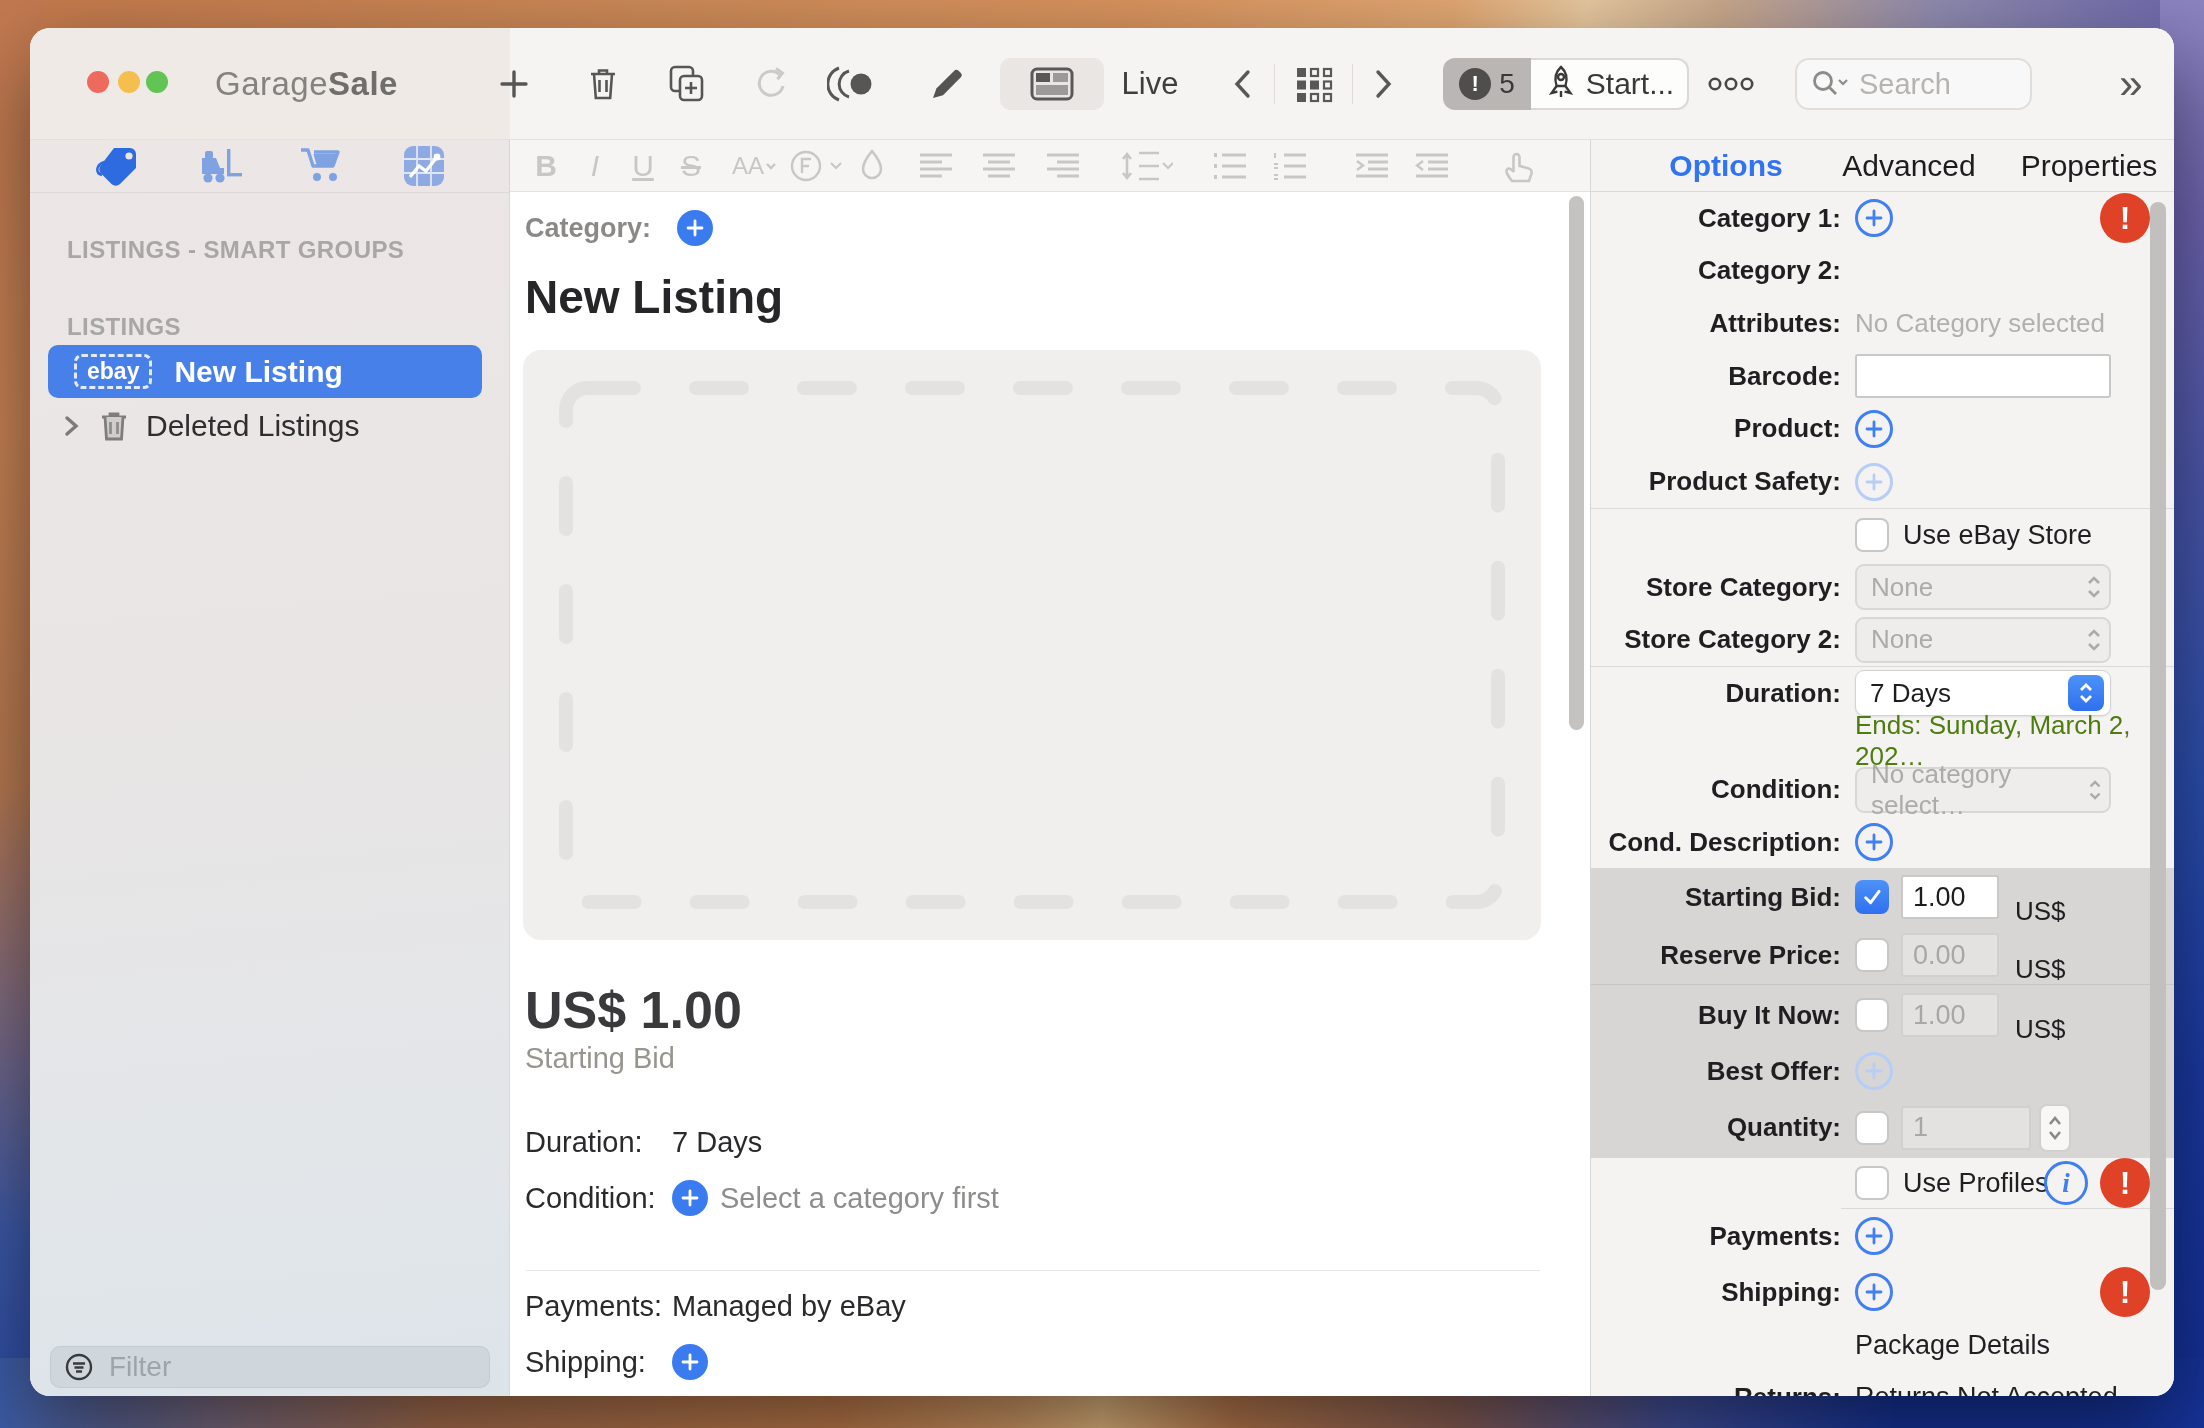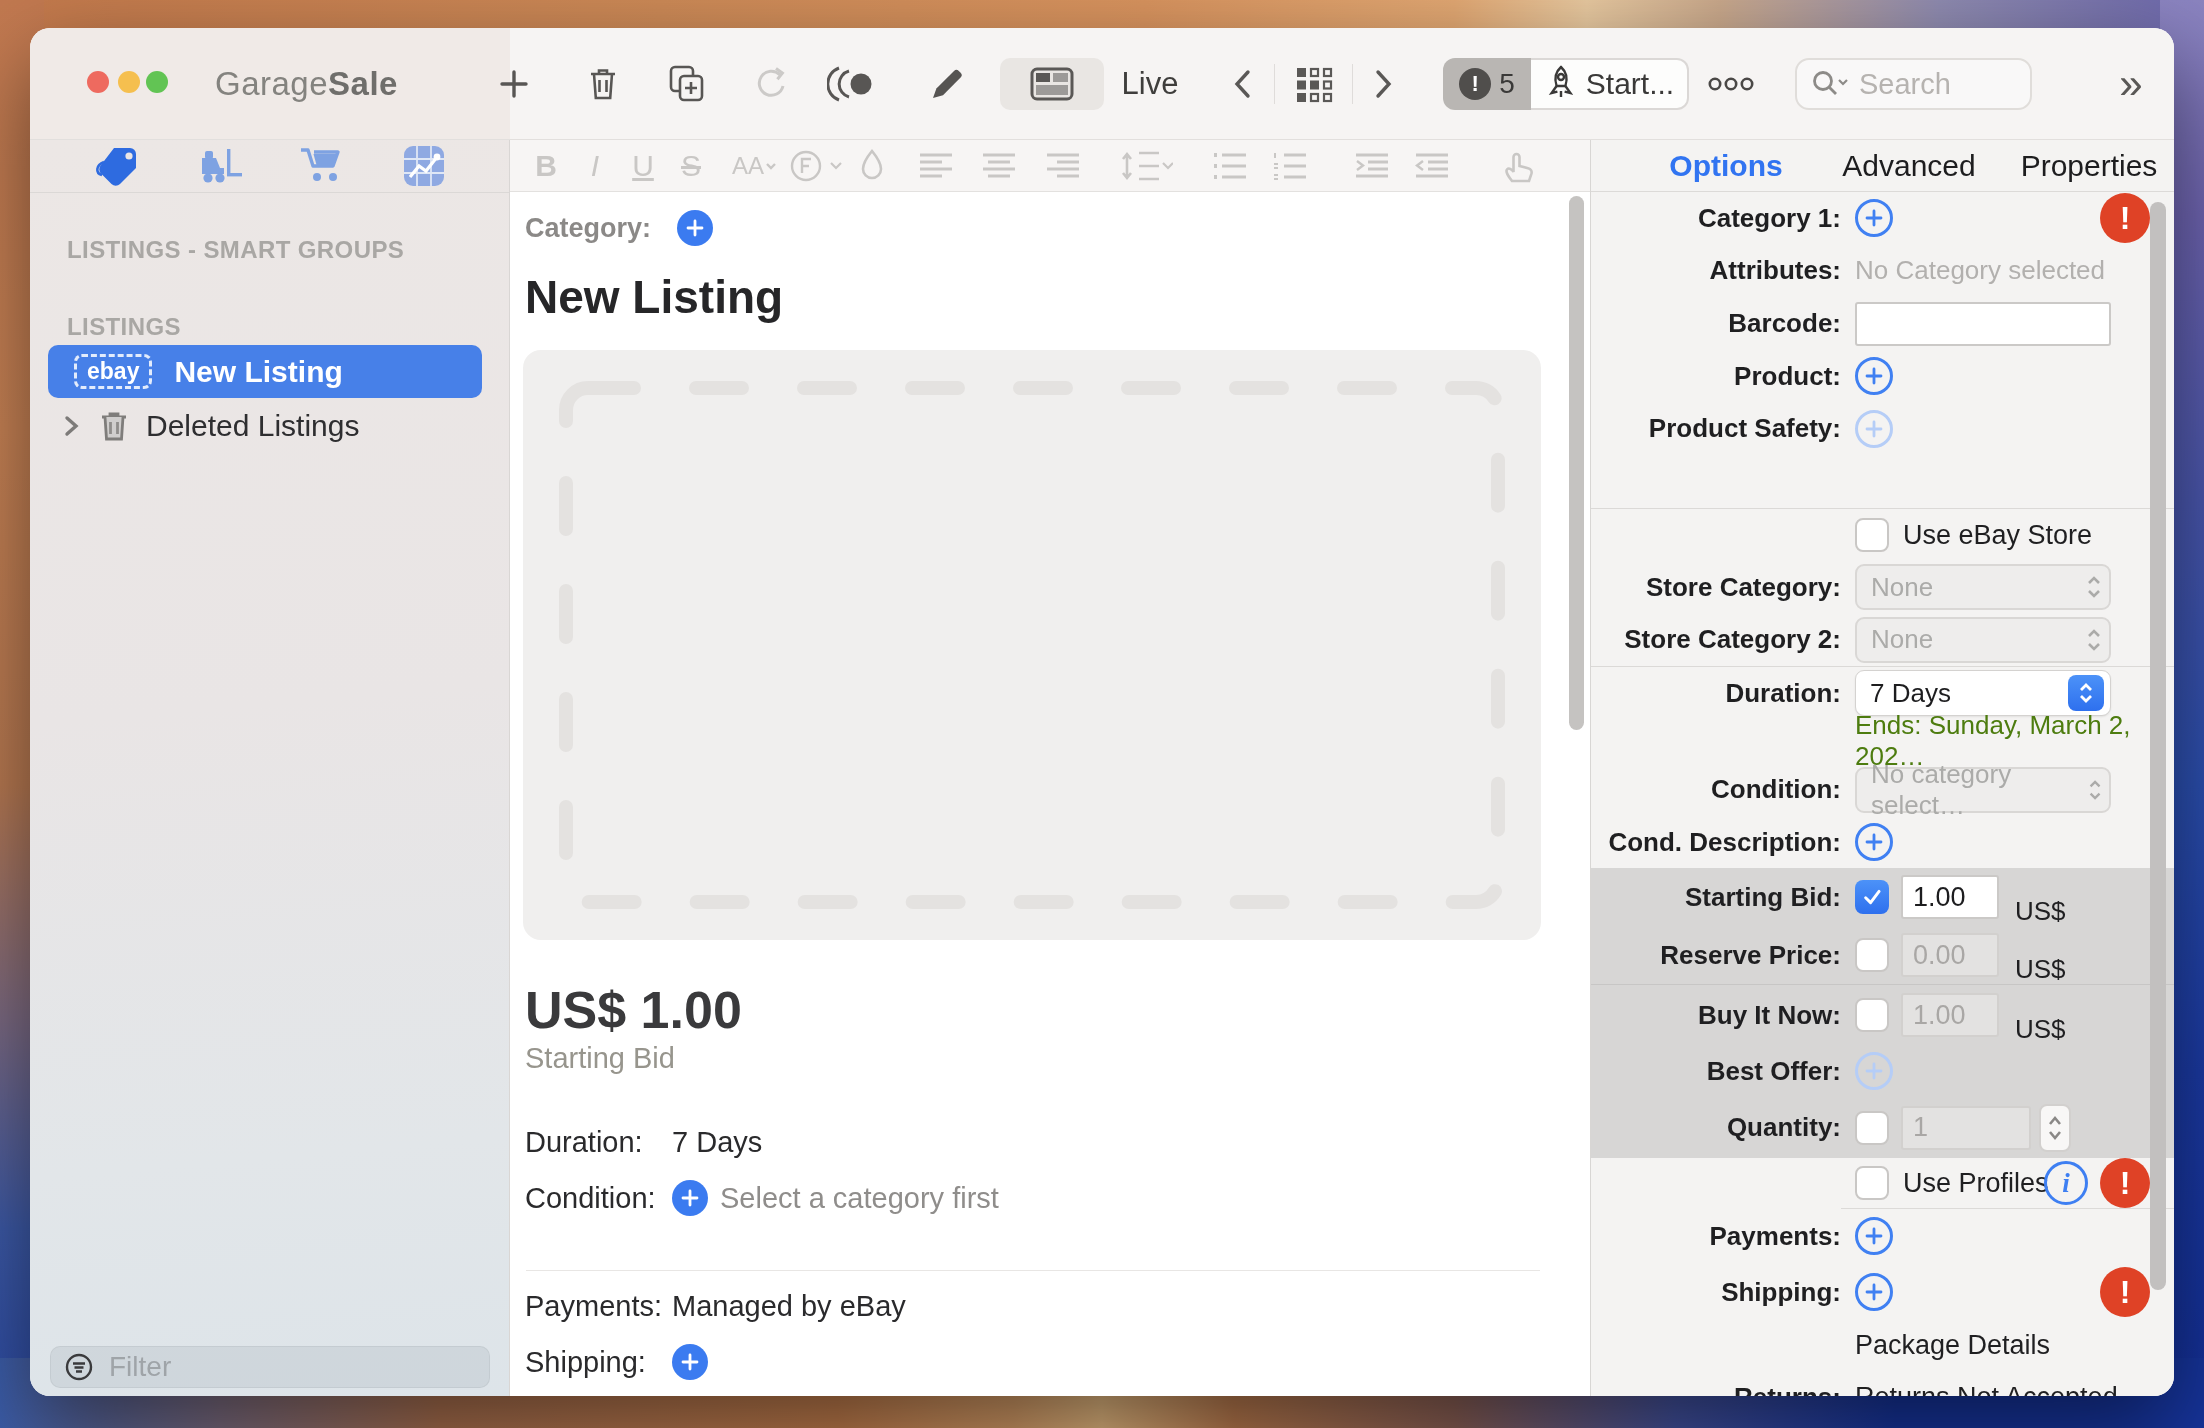--- a/index.html
+++ b/index.html
@@ -458,20 +458,23 @@
         <div class="prow">
           <span class="plabel">Category 1:</span>
           <span class="plusO">
             <svg width="20" height="20" viewBox="0 0 20 20">
                 <path d="M10 3v14M3 10h14" stroke="#4080f2" stroke-width="2.8" stroke-linecap="round"></path>
               </svg>
           </span>
           <span class="errb abs-right">!</span>
         </div>
         <div class="prow">
+          <span class="plabel">Category 2:</span>
+        </div>
+        <div class="prow">
           <span class="plabel">Attributes:</span>
           <span class="pval pgray">No Category selected</span>
         </div>
         <div class="prow">
           <span class="plabel">Barcode:</span>
           <input class="pin" style="width: 256px;" type="text" value="">
         </div>
         <div class="prow">
           <span class="plabel">Product:</span>
           <span class="plusO">

